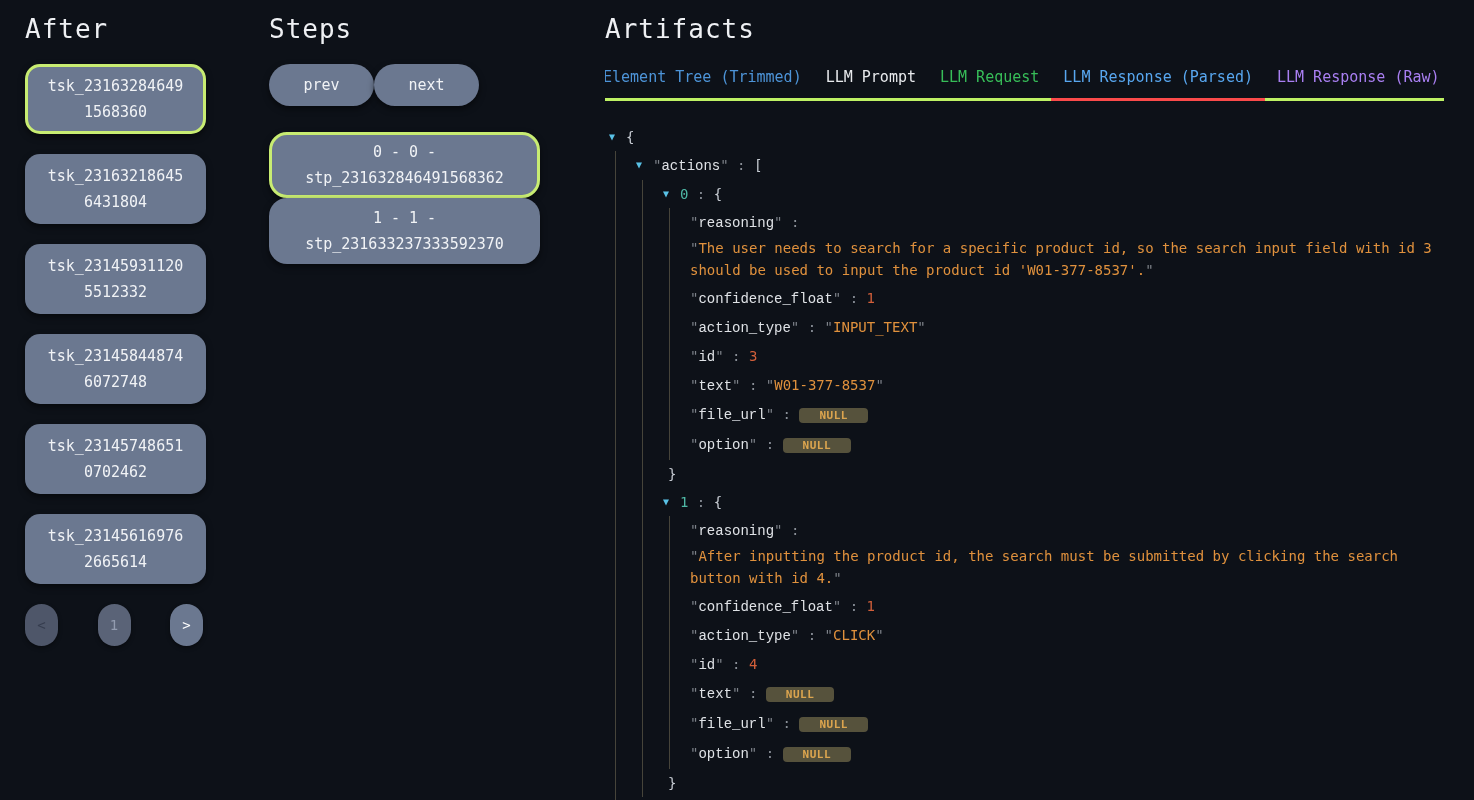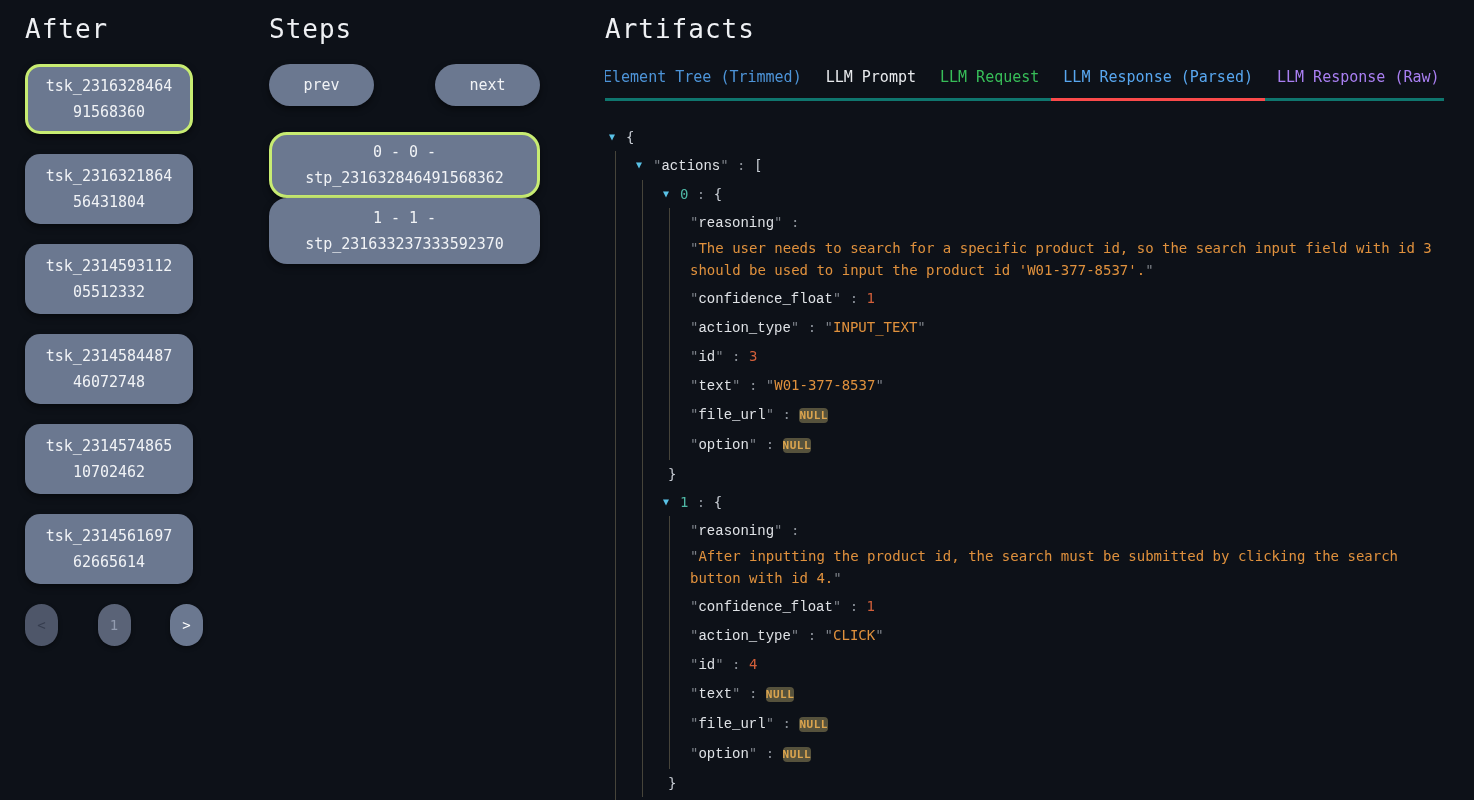--- a/index.html
+++ b/index.html
@@ -24,65 +24,65 @@
   
   .pill-btn {
     background:#6b7890; color:#f1f3f6; font-size:15px;
     display:flex; align-items:center; justify-content:center; text-align:center;
     border:3px solid transparent; border-radius:16px;
     box-shadow:0 3px 6px rgba(0,0,0,.5);
     cursor:pointer; line-height:26px;
     font-family:inherit;
   }
   .task-btn {
-    width:168px; min-height:67px; padding:6px 16px; margin-bottom:20px;
+    width:181px; min-height:67px; padding:6px 16px; margin-bottom:20px;
     word-break:break-all; border-radius:15px;
   }
   .selected { border-color:#c8ec72; }
 
   .pagination { width:178px; display:flex; justify-content:space-between; margin-top:20px; }
   .pg-btn {
     width:33px; height:42px; border-radius:17px;
     display:flex; align-items:center; justify-content:center;
     font-size:14px; cursor:pointer; box-shadow:0 2px 4px rgba(0,0,0,.4);
   }
   .pg-prev { background:#4e5669; color:#353c4e; }
   .pg-page { background:#5a6377; color:#939cb0; }
   .pg-next { background:#6b7890; color:#ffffff; }
 
-  .steps-nav { width:271px; display:flex; justify-content:space-between; margin-bottom:26px;gap:6px; }
+  .steps-nav { width:271px; display:flex; justify-content:flex-start; margin-bottom:26px; }
   .nav-btn { width:105px; height:42px; border-radius:21px; }
   .step-btn { width:271px; min-height:62px; padding:4px 16px; border-radius:18px; }
 
   
   .tabbar-wrap { overflow:hidden; margin-top:24px; }
   .tabbar { display:flex; white-space:nowrap; }
   .tab {
     font-size:15px; padding:0 12px 12px 12px; cursor:pointer;
-    border-bottom:3px solid #0f766e; flex:none;
+    border-bottom:3px solid #bef264; flex:none;
   }
   .tab.first { margin-left:-14px; }
 
   
   .jviewer { margin-top:22px; font-size:14px; padding-left:4px; }
   .jrow { line-height:22px; padding:3px 0; white-space:pre-wrap; }
   .jarrow {
     color:#59c2e6; display:inline-block; width:17px; font-size:10px;
     vertical-align:2px; cursor:pointer;
   }
   .jq { color:#7d8289; }
   .jkeyname { color:#dfe2e6;font-family:Liberation Mono, monospace; }
   .jpunc { color:#c7ccd3; }
   .jcolon { color:#8b9199; }
   .jindex { color:#4fb8a6; }
   .jstr { color:#e0913d; }
   .jnum { color:#d25f3a; }
   .jnull {
     background:#56523c; color:#dca54f; font-size:11px; font-weight:bold;
-    padding:1px 0; border-radius:4px; letter-spacing:.5px;
+    padding:1px 20px; border-radius:4px; letter-spacing:.5px;
   }
   .jchildren { margin-left:6px; border-left:1px solid #46443a; padding-left:20px; }
   .jclose { margin-left:5px; line-height:22px; padding:3px 0; }
   .jlongstr { color:#e0913d; line-height:22px; padding:0 0 3px 0; }
 </style>
 </head>
 <body>
 
 <div class="app">
 

